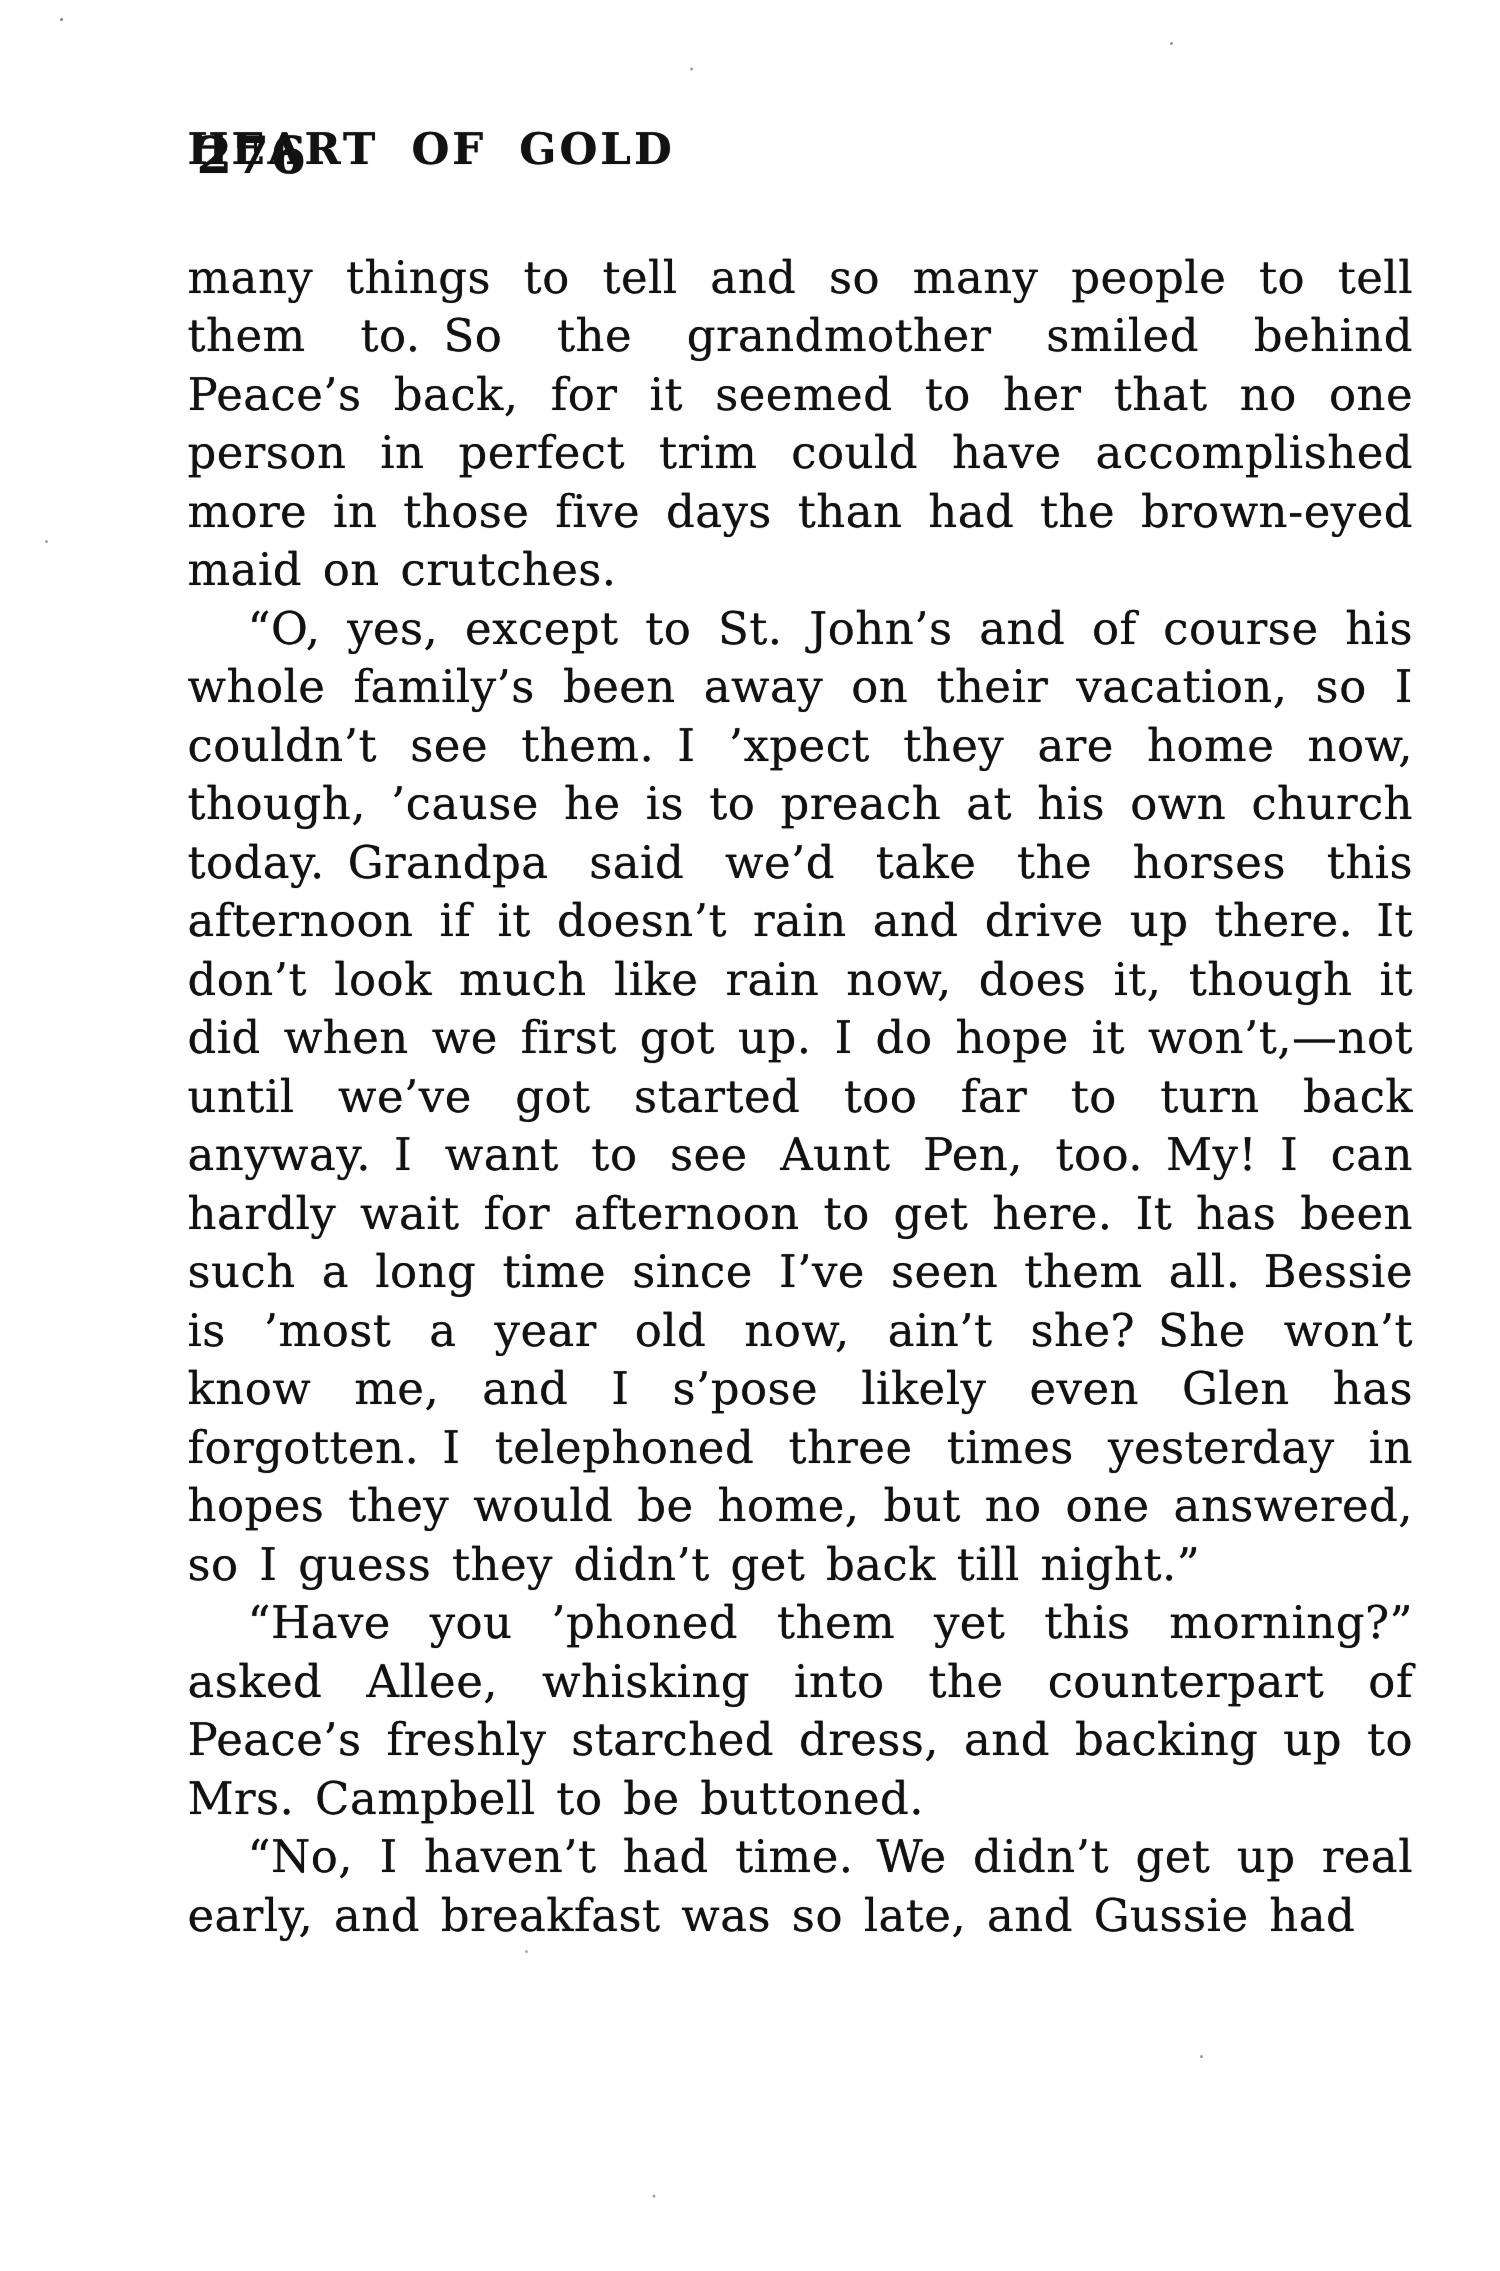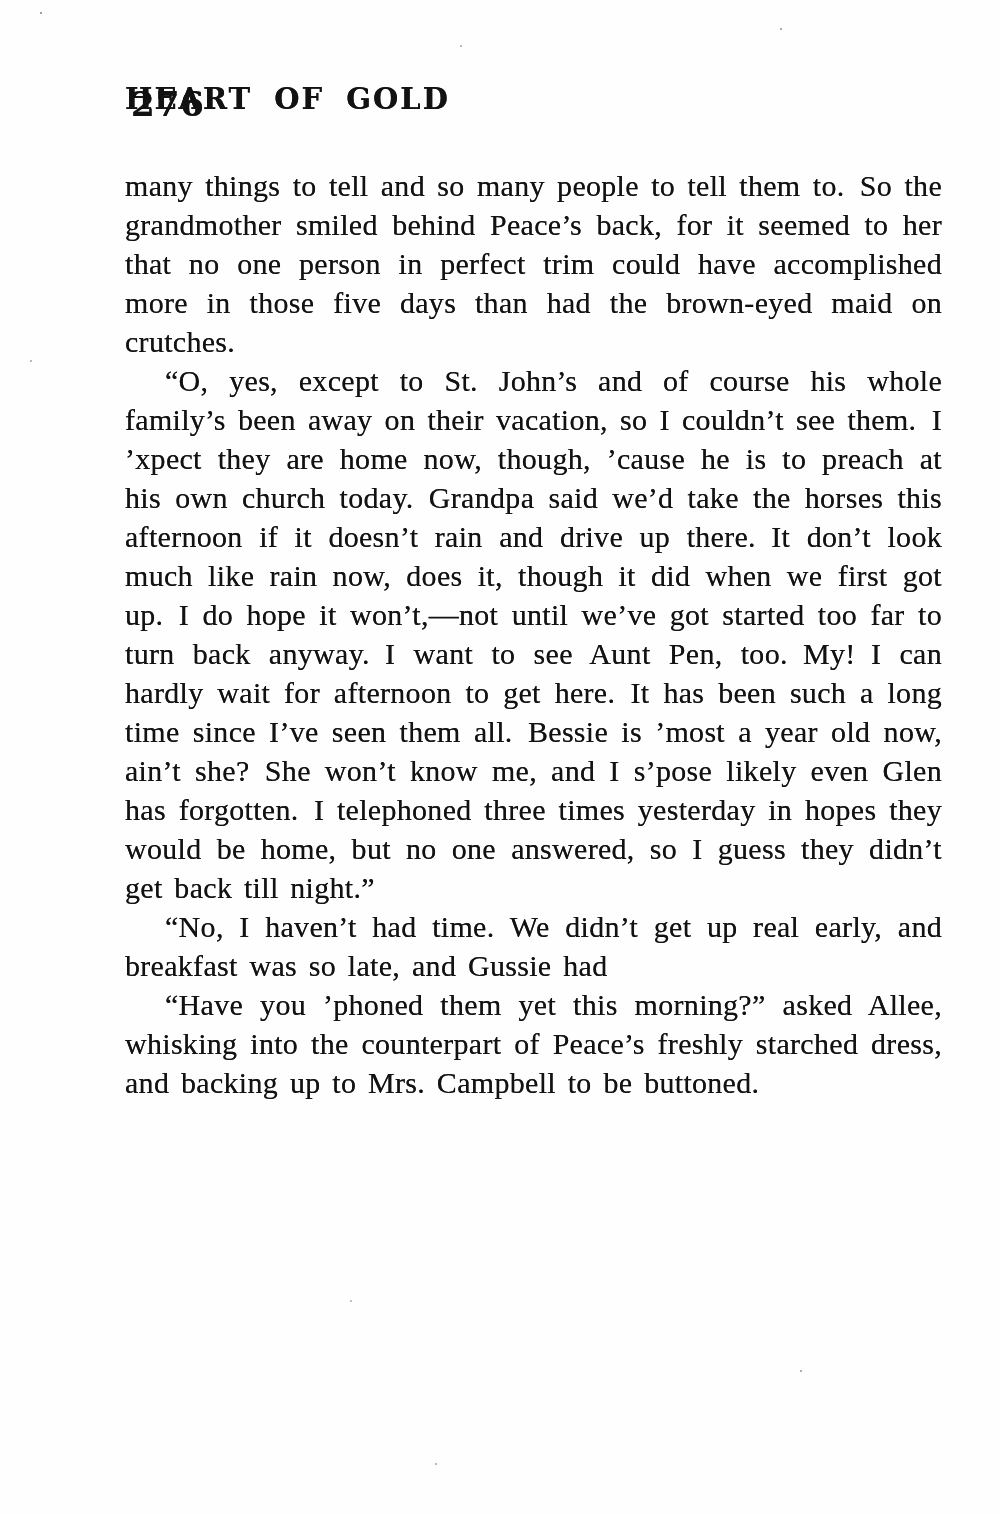--- a/index.html
+++ b/index.html
@@ -52,21 +52,20 @@
     width: 817px;
     font-size: 30px;
     line-height: 39px;
     text-align: justify;
     word-spacing: 4px;
     letter-spacing: 0.3px;
   }
   .page-body p {
     margin: 0;
     padding: 0;
-    font-family: Liberation Serif, serif;
   }
   .page-body p.indent {
     text-indent: 40px;
   }
 
   
   .scan-speckles {
     position: absolute;
     top: 12px;
     left: 40px;
@@ -91,17 +90,17 @@
   <div class="scan-speckles"></div>
 
   <header class="page-header">
     <span class="page-number">276</span>
     <span class="running-title">HEART OF GOLD</span>
   </header>
 
   <main class="page-body">
     <p class="no-indent">many things to tell and so many people to tell them to. So the grandmother smiled behind Peace’s back, for it seemed to her that no one person in perfect trim could have accomplished more in those five days than had the brown-eyed maid on crutches.</p>
     <p class="indent">“O, yes, except to St. John’s and of course his whole family’s been away on their vacation, so I couldn’t see them. I ’xpect they are home now, though, ’cause he is to preach at his own church today. Grandpa said we’d take the horses this afternoon if it doesn’t rain and drive up there. It don’t look much like rain now, does it, though it did when we first got up. I do hope it won’t,—not until we’ve got started too far to turn back anyway. I want to see Aunt Pen, too. My! I can hardly wait for afternoon to get here. It has been such a long time since I’ve seen them all. Bessie is ’most a year old now, ain’t she? She won’t know me, and I s’pose likely even Glen has forgotten. I telephoned three times yesterday in hopes they would be home, but no one answered, so I guess they didn’t get back till night.”</p>
+    <p class="indent">“Have you ’phoned them yet this morning?” asked Allee, whisking into the counterpart of Peace’s freshly starched dress, and backing up to Mrs. Campbell to be buttoned.</p>
     <p class="indent">“No, I haven’t had time. We didn’t get up real early, and breakfast was so late, and Gussie had</p>
-    <p class="indent">“Have you ’phoned them yet this morning?” asked Allee, whisking into the counterpart of Peace’s freshly starched dress, and backing up to Mrs. Campbell to be buttoned.</p>
   </main>
 
 </div>
 
 </body></html>

